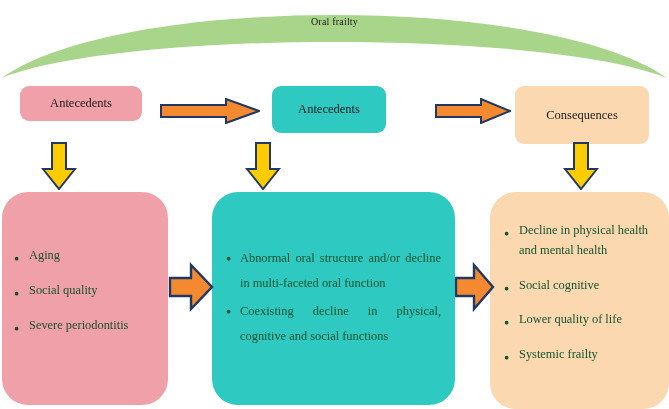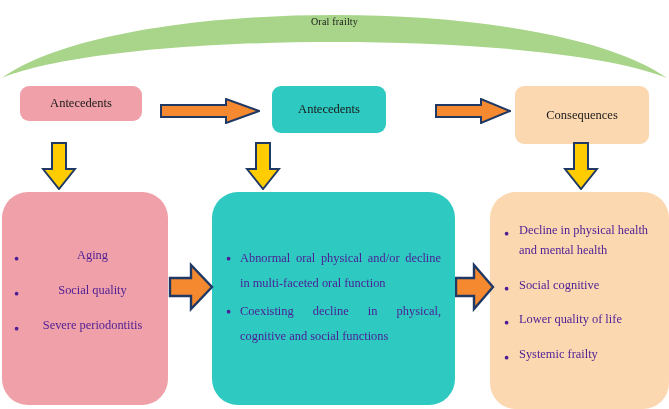--- a/index.html
+++ b/index.html
@@ -55,32 +55,32 @@
   
   .panel {
     position: absolute;
     border-radius: 26px;
     box-sizing: border-box;
     padding: 16px 14px;
     display: flex;
     flex-direction: column;
     justify-content: center;
   }
-  .panel.narrow { padding: 16px 12px; text-align: center; }
+  .panel.narrow { padding: 16px 12px; }
 
   .bullet-list {
     list-style: none;
     margin: 0;
     padding: 0;
   }
   .bullet-list li {
     position: relative;
     font-size: 12.4px;
     line-height: 1.95;
-    color: #4c1d95;
+    color: #14532d;
     padding-left: 15px;
     margin: 0 0 6px 0;
   }
   .bullet-list li:last-child { margin-bottom: 0; }
   .bullet-list li::before {
     content: "\25CF";
     position: absolute;
     left: 0;
     top: 0;
     font-size: 8.5px;
@@ -166,21 +166,21 @@
   <div class="panel narrow" style="left:2px; top:192px; width:166px; height:213px; background:#f0a0a8;">
     <ul class="bullet-list spaced">
       <li>Aging</li>
       <li>Social quality</li>
       <li>Severe periodontitis</li>
     </ul>
   </div>
 
   <div class="panel" style="left:212px; top:192px; width:243px; height:213px; background:#2ec9c0;">
     <ul class="bullet-list justified">
-      <li>Abnormal oral physical and/or decline in multi-faceted oral function</li>
+      <li>Abnormal oral structure and/or decline in multi-faceted oral function</li>
       <li>Coexisting decline in physical, cognitive and social functions</li>
     </ul>
   </div>
 
   <div class="panel" style="left:490px; top:192px; width:179px; height:217px; background:#fbd8b0;">
     <ul class="bullet-list spaced">
       <li>Decline in physical health and mental health</li>
       <li>Social cognitive</li>
       <li>Lower quality of life</li>
       <li>Systemic frailty</li>

